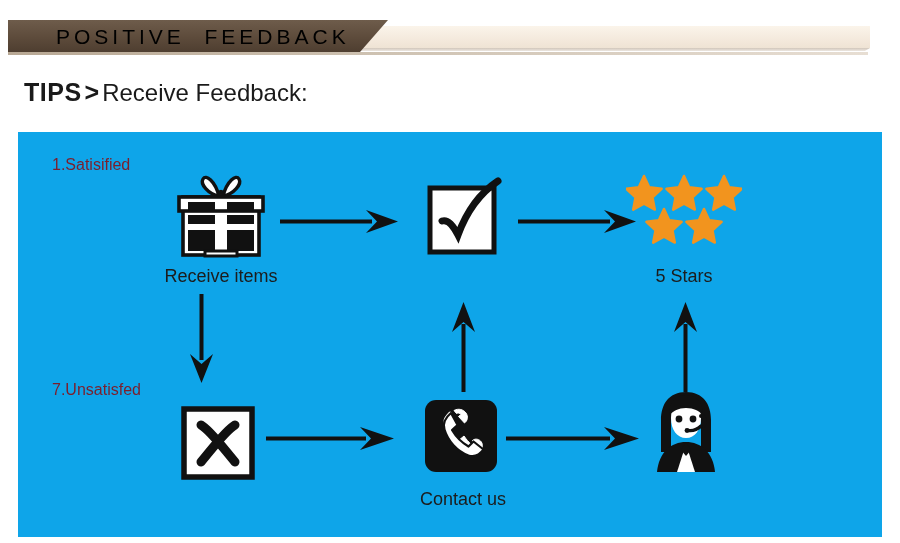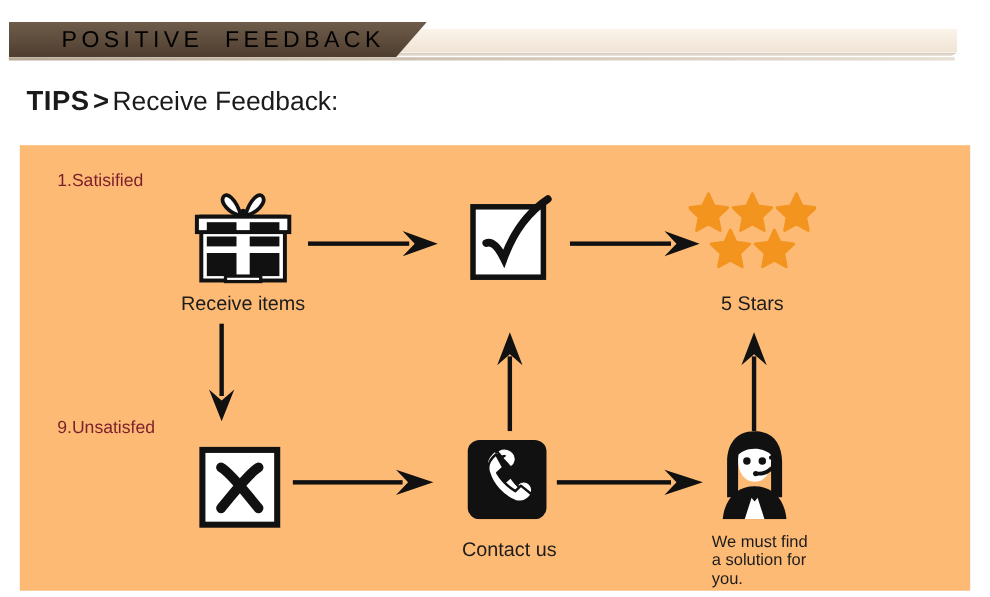--- a/index.html
+++ b/index.html
@@ -105,21 +105,21 @@
     font-size: 24px;
   }
 
   
   #diagram {
     position: absolute;
     left: 18px;
     top: 132px;
     width: 864px;
     height: 405px;
-    background: #fdba74;
+    background: #0ea5e9;
   }
   .node-label {
     position: absolute;
     text-align: center;
     font-size: 18px;
     color: #1c1c1c;
     white-space: nowrap;
     line-height: 18px;
   }
   .step-label {
@@ -176,21 +176,21 @@
     <div class="banner-title">POSITIVE  FEEDBACK</div>
   </div>
 
   <div id="tips-heading">
     <span class="tips-word">TIPS</span><span class="tips-gt">&gt;</span><span class="tips-sub">Receive Feedback:</span>
   </div>
 
   <div id="diagram">
 
     <div class="step-label" style="left:34px; top:23px;">1.Satisified</div>
-    <div class="step-label" style="left:34px; top:248px;">9.Unsatisfed</div>
+    <div class="step-label" style="left:34px; top:248px;">7.Unsatisfed</div>
 
     <div class="icon-wrap gift" style="left:157px; top:40px;">
       <svg viewBox="0 0 92 86" width="92" height="86" xmlns="http://www.w3.org/2000/svg">
         <g fill="none" stroke="#111" stroke-width="3.4" stroke-linejoin="round">
 
           <path d="M44 24 C33 22 25 12 28 7 C31 2 40 9 44 24 Z" fill="#fff"></path>
 
           <path d="M48 24 C59 22 67 12 64 7 C61 2 52 9 48 24 Z" fill="#fff"></path>
 
           <path d="M44 24 C44 18 48 18 48 24 Z" fill="#fff"></path>
@@ -325,18 +325,15 @@
         <path d="M54 36 C50 40 45 41 41 40.5" fill="none" stroke="#111" stroke-width="3.4" stroke-linecap="round"></path>
         <circle cx="40" cy="40.5" r="2.4" fill="#111"></circle>
 
         <path d="M39 52 C24 52 12 62 10 82 L68 82 C66 62 54 52 39 52 Z" fill="#111"></path>
 
         <path d="M39 54 L30 82 L48 82 Z" fill="#ffffff"></path>
 
         <path d="M39 52 L34 60 L39 66 L44 60 Z" fill="#111"></path>
       </svg>
     </div>
-    <div class="multiline-label" style="left:629px; top:352px; width:175px;">We must find
-a solution for
-you.</div>
 
   </div>
 </div>
 
 </body></html>

